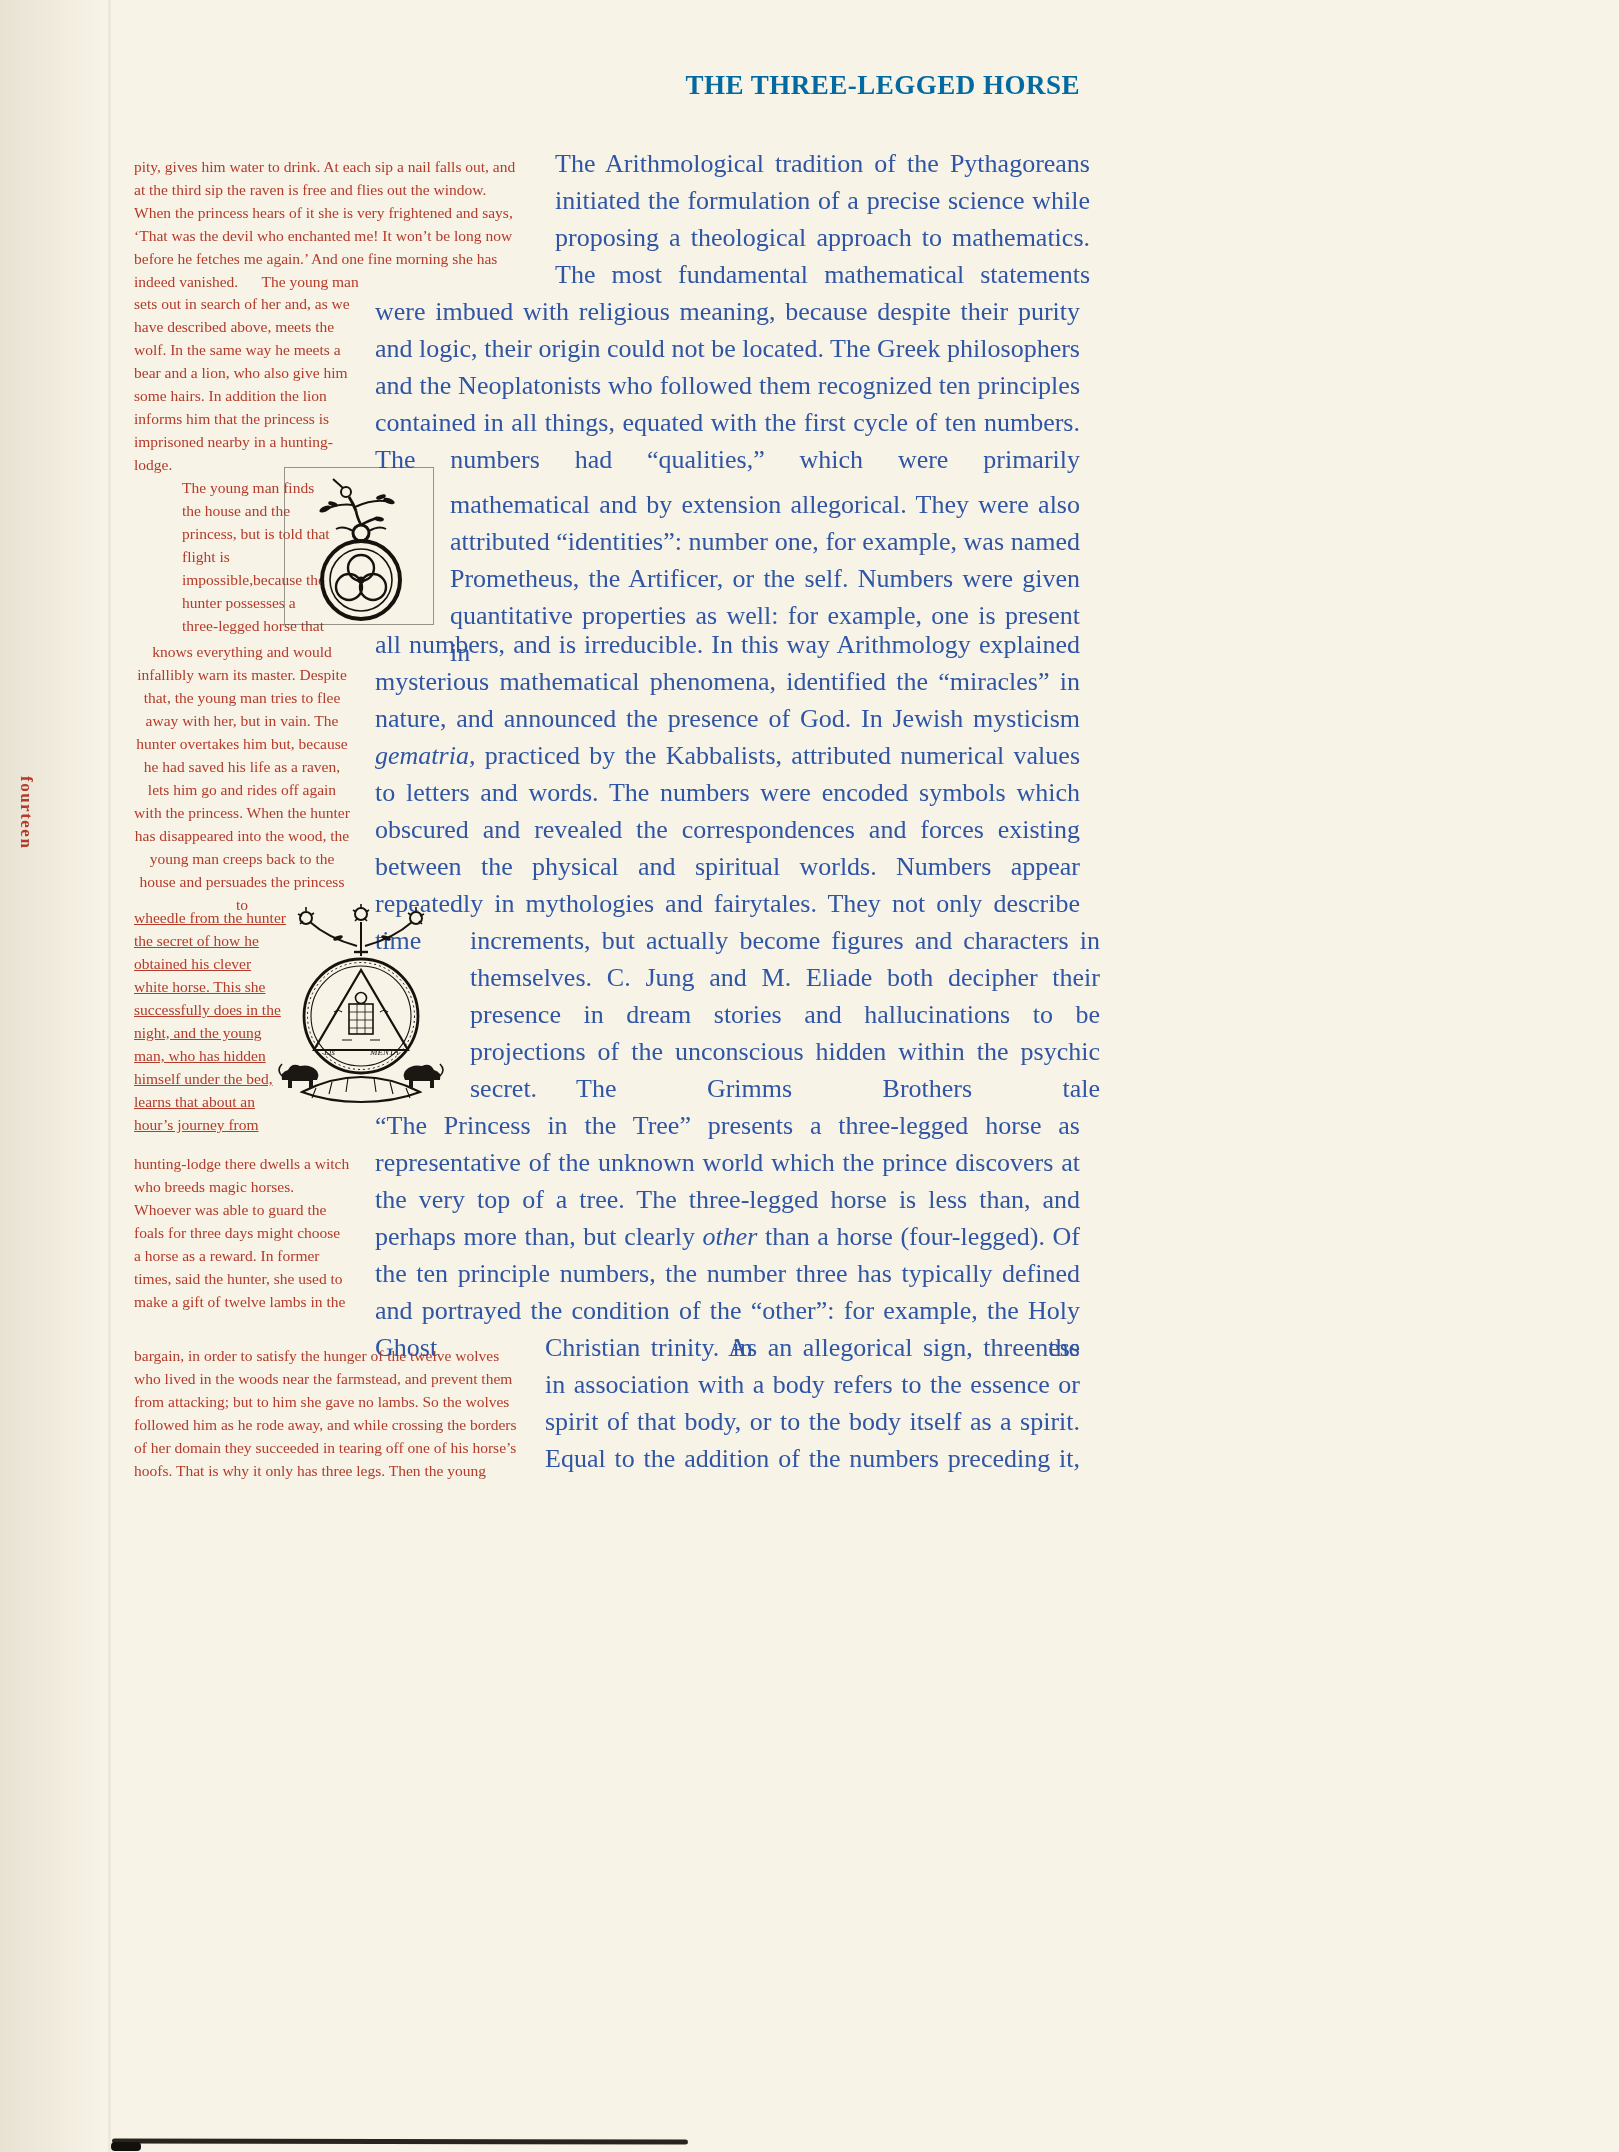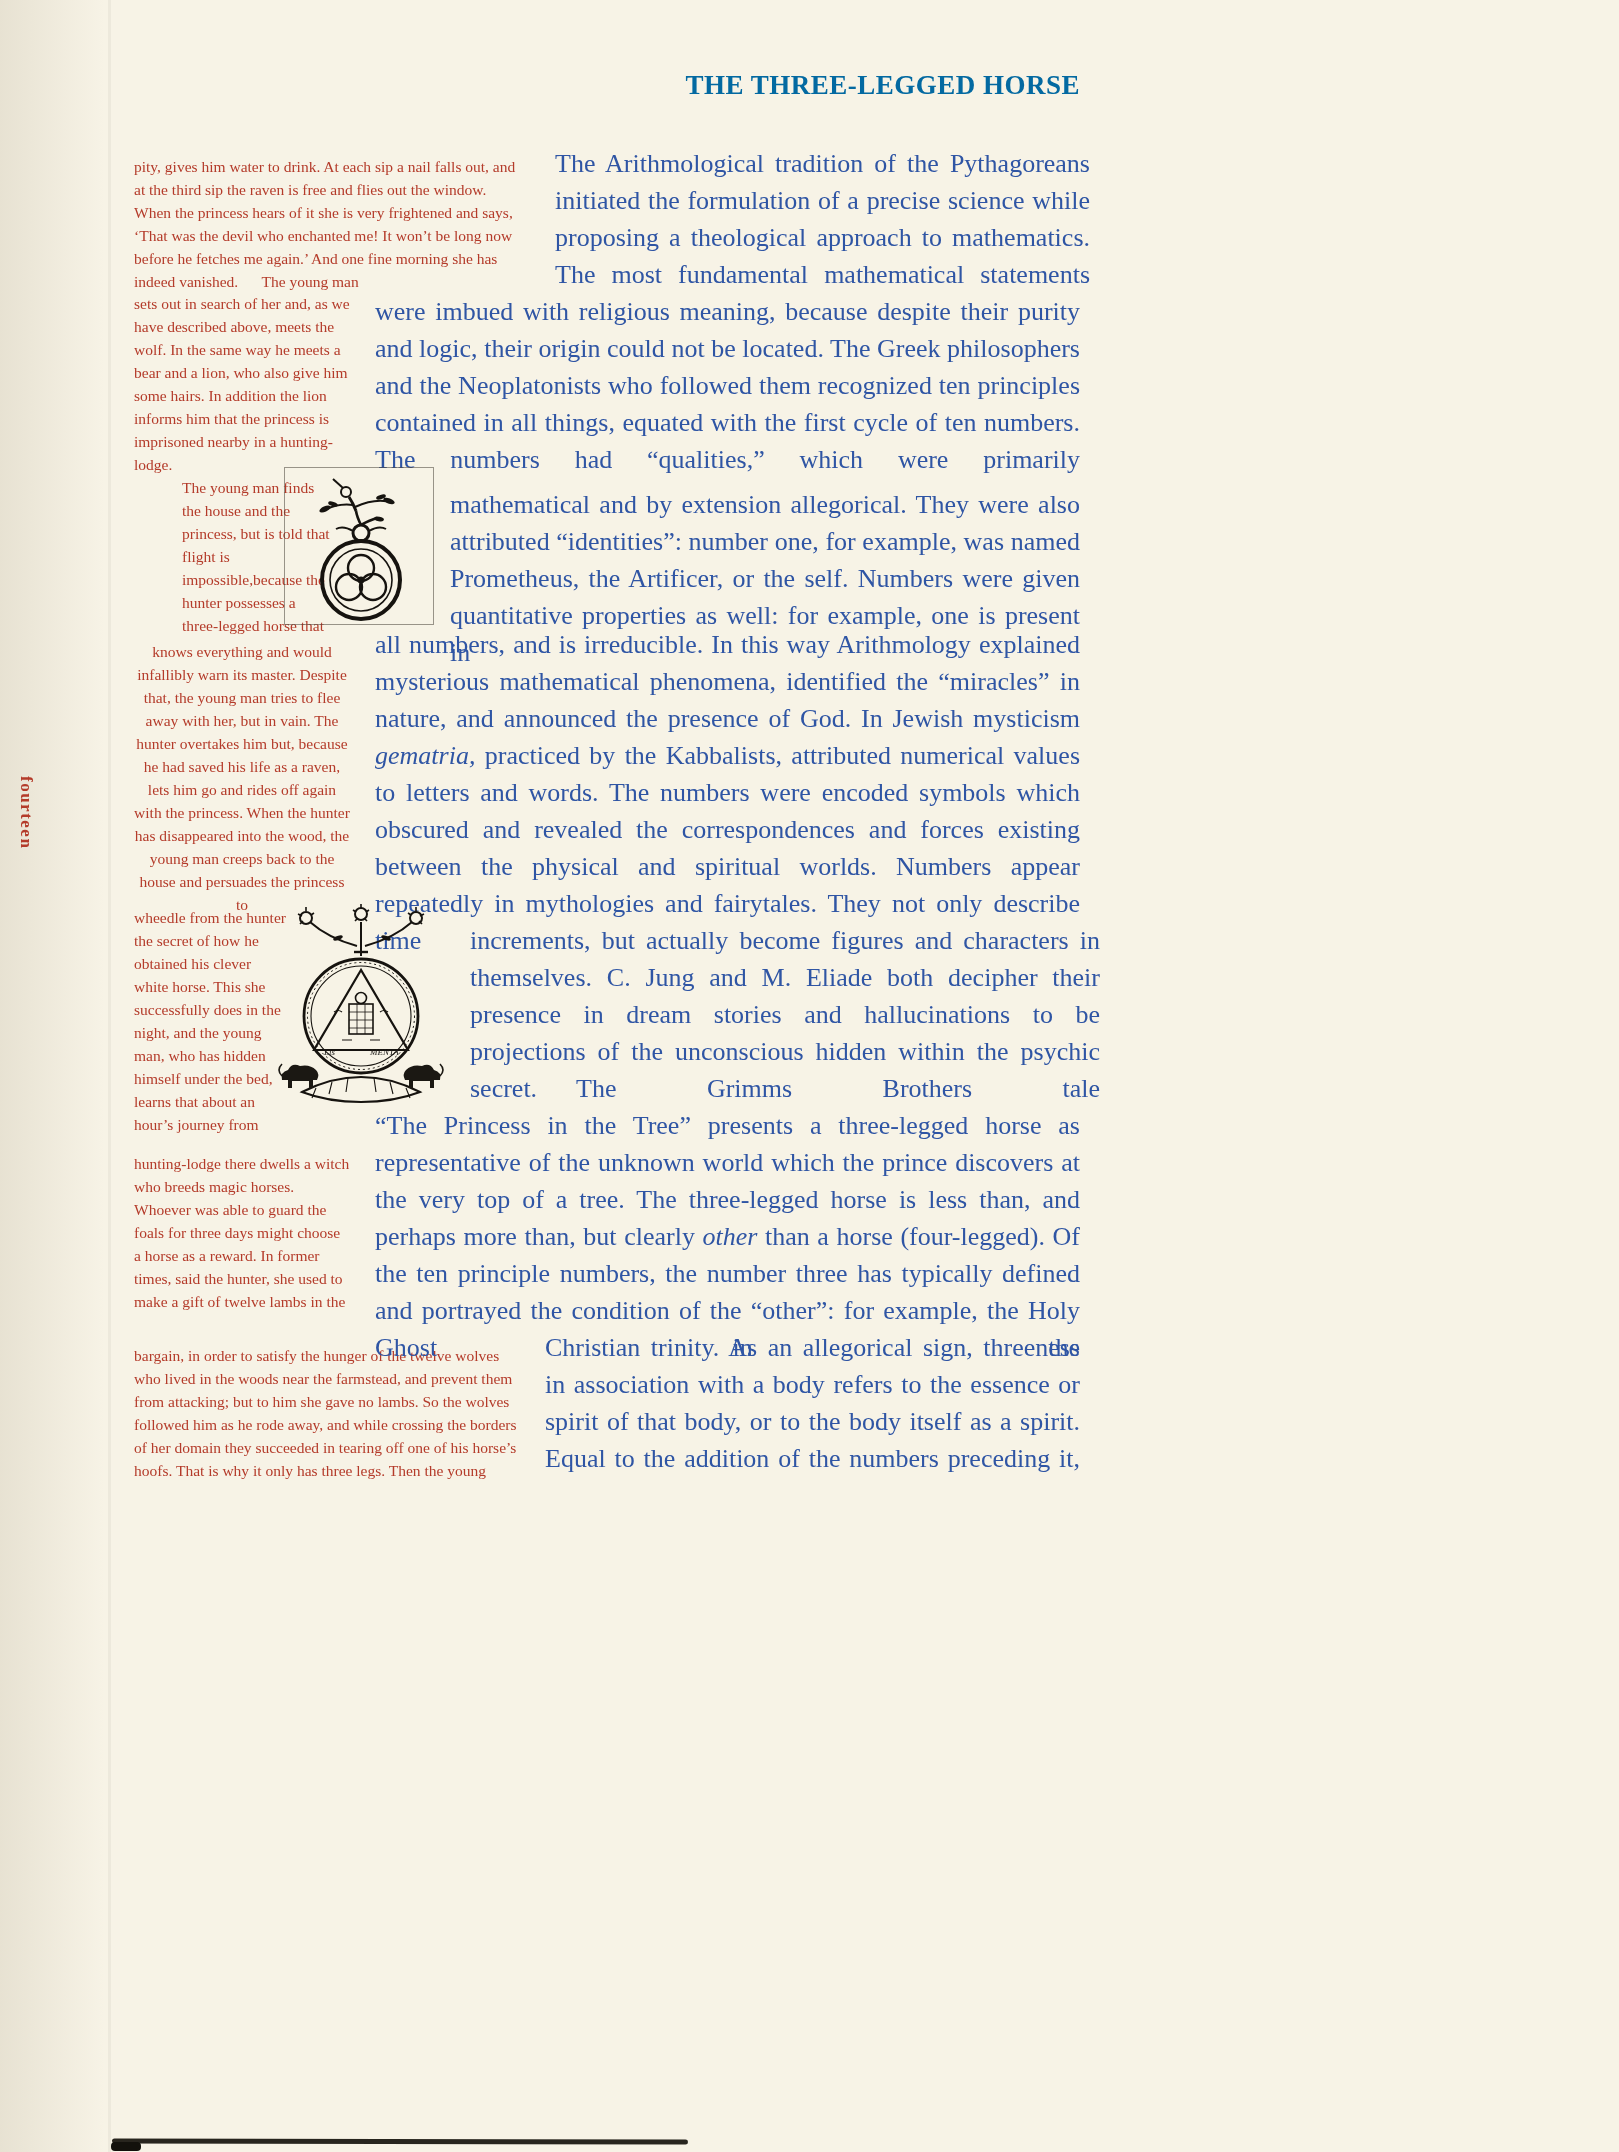--- a/index.html
+++ b/index.html
@@ -31,21 +31,21 @@
   .red-seg{
     position:absolute;left:134px;
     color:#b43b2a;
     font-size:15.5px;line-height:23px;
     text-align:left;
   }
   .s1{top:155px;width:392px;}
   .s2{top:292px;width:216px;}
   .s3{top:476px;width:150px;margin-left:48px;}
   .s4{top:640px;width:216px;text-align:center;}
-  .s5{top:906px;width:155px;}
+  .s5{top:906px;width:155px;text-decoration:underline;}
   .s6{top:1152px;width:216px;}
   .s7{top:1316px;width:392px;margin-top:28px;}
   .blue-seg{
     position:absolute;
     color:#2f55a4;
     font-size:26px;line-height:37px;
     text-align:justify;text-align-last:justify;
   }
   .b1{left:545px;top:145px;width:535px;margin-left:10px;}
   .b2{left:375px;top:293px;width:705px;}

